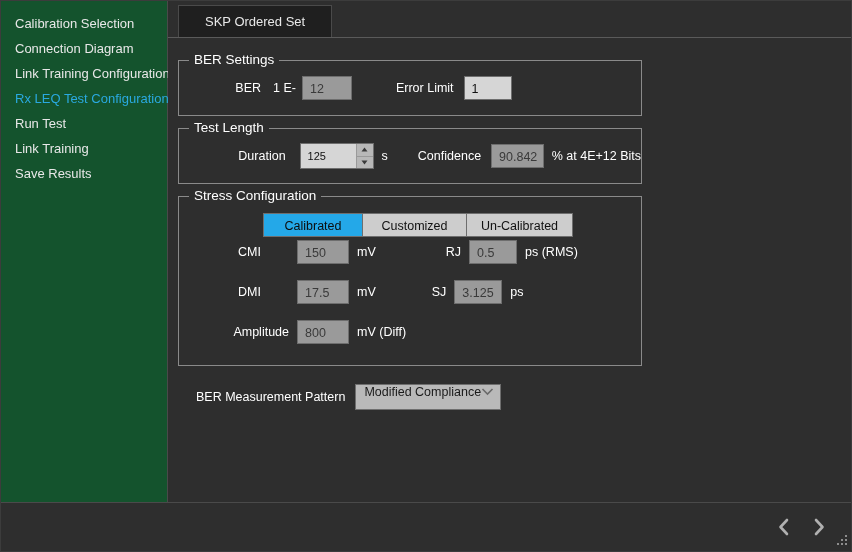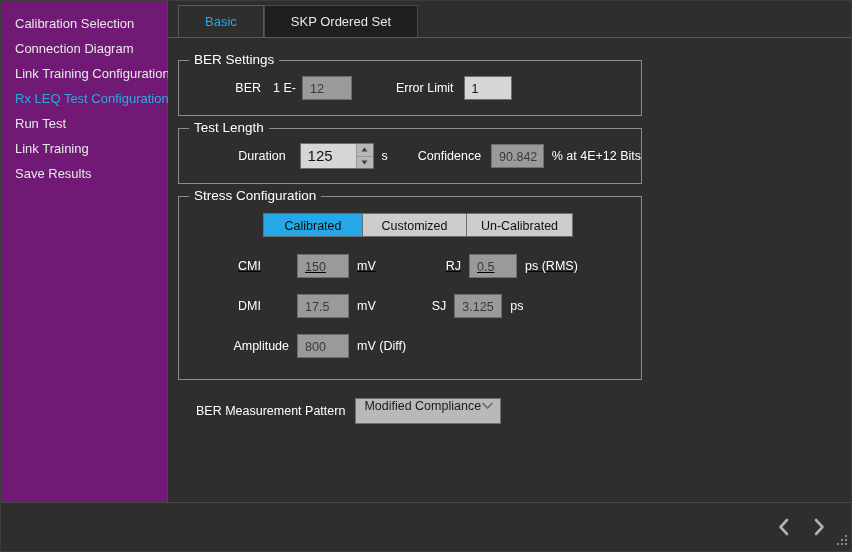--- a/index.html
+++ b/index.html
@@ -59,21 +59,21 @@
   .body-split {
     flex: 1 1 auto;
     display: flex;
     min-height: 0;
     border-bottom: 1px solid #4a4a4a;
   }
   
   .sidebar {
     width: 167px;
     flex: 0 0 167px;
-    background: #701a75;
+    background: #14532d;
     border-right: 1px solid #4a4a4a;
     padding-top: 10px;
     box-sizing: border-box;
   }
   .nav-item {
     padding: 5px 0 5px 14px;
     font-size: 13px;
     color: #e8e8e8;
     line-height: 15px;
     white-space: nowrap;
@@ -179,21 +179,21 @@
   .spinner {
     display: flex;
     height: 26px;
     border: 1px solid #6e6e6e;
     background: #d6d6d6;
     box-sizing: border-box;
   }
   .spinner .sp-val {
     width: 48px;
     line-height: 24px;
-    font-size: 15px;
+    font-size: 11px;
     padding-left: 7px;
     color: #111111;
   }
   .spinner .sp-btns {
     width: 16px;
     display: flex;
     flex-direction: column;
     border-left: 1px solid #9a9a9a;
     background: #b8b8b8;
   }
@@ -295,21 +295,20 @@
       <div class="nav-item">Link Training Configuration</div>
       <div class="nav-item active">Rx LEQ Test Configuration</div>
       <div class="nav-item">Run Test</div>
       <div class="nav-item">Link Training</div>
       <div class="nav-item">Save Results</div>
     </div>
 
     <div class="content">
 
       <div class="tab-strip">
-        <div class="tab active">Basic</div>
         <div class="tab inactive">SKP Ordered Set</div>
       </div>
 
       <div class="panel">
 
         <div class="group">
           <div class="group-title">BER Settings</div>
           <div class="row">
             <div class="lbl" style="width:82px;text-align:right;">BER</div>
             <div class="lbl" style="margin-left:12px;">1 E-</div>
@@ -347,21 +346,21 @@
 
         <div class="group" style="padding-bottom:18px;">
           <div class="group-title">Stress Configuration</div>
 
           <div class="seg-wrap">
             <div class="seg on" style="width:100px;">Calibrated</div>
             <div class="seg" style="width:104px;">Customized</div>
             <div class="seg" style="width:106px;">Un-Calibrated</div>
           </div>
 
-          <div class="row" style="margin-top:14px;text-decoration:underline;">
+          <div class="row" style="">
             <div class="lbl" style="width:82px;text-align:right;">CMI</div>
             <div class="field disabled" style="width:52px;margin-left:36px;">150</div>
             <div class="unit">mV</div>
             <div class="lbl" style="margin-left:70px;">RJ</div>
             <div class="field disabled" style="width:48px;margin-left:8px;">0.5</div>
             <div class="unit">ps (RMS)</div>
           </div>
 
           <div class="row">
             <div class="lbl" style="width:82px;text-align:right;">DMI</div>

